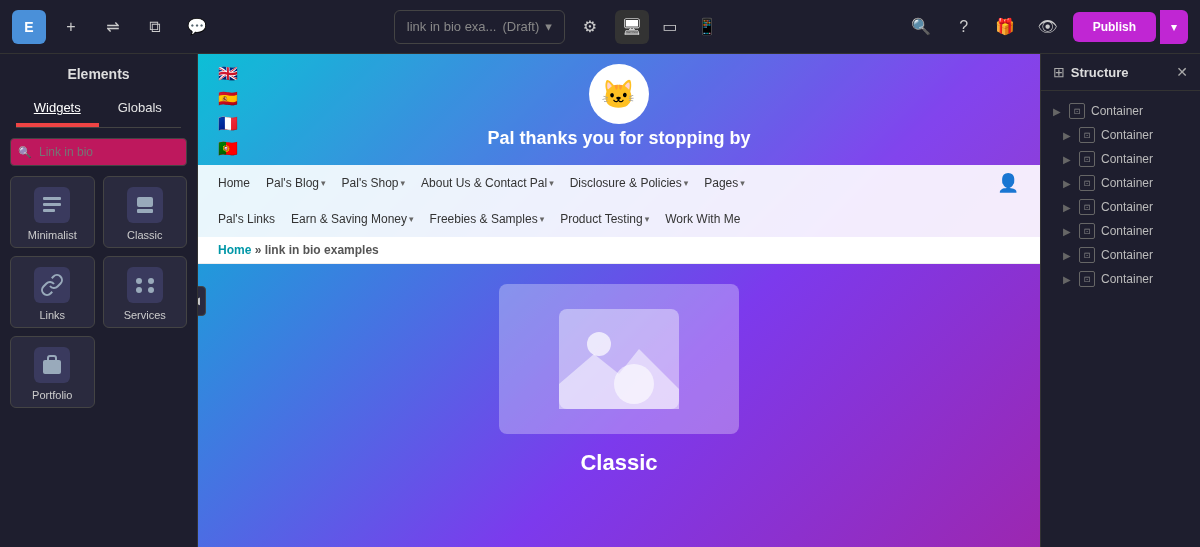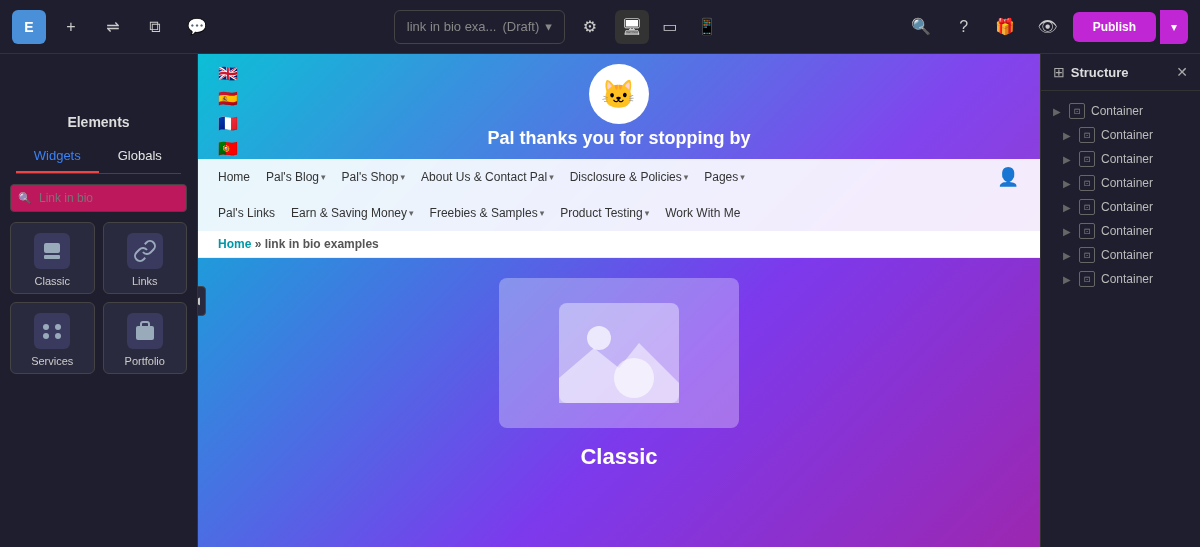--- a/index.html
+++ b/index.html
@@ -97,39 +97,39 @@
     }
     .sidebar-header {
       padding: 12px 16px 0;
       text-align: center;
     }
     .sidebar-title {
       color: #ddd;
       font-size: 14px;
       font-weight: 600;
       margin-bottom: 10px;
-      margin-top: 48px;
     }
     .sidebar-tabs {
       display: flex;
       border-bottom: 1px solid #444;
       margin-bottom: 10px;
     }
     .sidebar-tab {
       flex: 1;
       padding: 8px 0;
       text-align: center;
       color: #e5e5e5;
       font-size: 13px;
       cursor: pointer;
       border-bottom: 2px solid transparent;
     }
     .sidebar-tab.active {
-      color: #3b82f6;
-      border-bottom: 2px solid #ef4444;
+      color: #ffffff;
+      border-bottom: 4px solid #ef4444;
+      text-decoration: underline;
     }
     .search-box {
       margin: 0 10px 10px;
       position: relative;
     }
     .search-input {
       width: 100%;
       padding: 6px 10px 6px 28px;
       background: #be185d;
       border: 1px solid #444;
@@ -209,21 +209,21 @@
       border-radius: 50%;
       display: flex; align-items: center; justify-content: center;
       font-size: 28px;
       margin: 0 auto 4px;
     }
     .site-tagline {
       color: white;
       font-size: 18px;
       font-weight: 700;
       text-align: center;
-      margin-bottom: 6px;
+      margin-bottom: 12px;
     }
     .nav-flags {
       position: absolute;
       left: 20px;
       top: 10px;
       display: flex;
       flex-direction: column;
       gap: 6px;
     }
     .flag { font-size: 16px; }
@@ -428,20 +428,30 @@
       </div>
     </div>
     <div class="search-box">
       <span class="search-icon-inner">🔍</span>
       <input class="search-input" type="text" placeholder="Link in bio" style="">
     </div>
     <div class="widget-grid">
       <div class="widget-item">
         <div class="widget-icon">
           <svg width="24" height="24" viewBox="0 0 24 24" fill="none">
+              <rect x="3" y="4" width="18" height="3" rx="1" fill="#9ab"></rect>
+              <rect x="3" y="10" width="18" height="3" rx="1" fill="#9ab"></rect>
+              <rect x="3" y="16" width="12" height="3" rx="1" fill="#9ab"></rect>
+            </svg>
+        </div>
+        <span class="widget-label">Minimalist</span>
+      </div>
+      <div class="widget-item">
+        <div class="widget-icon">
+          <svg width="24" height="24" viewBox="0 0 24 24" fill="none">
               <rect x="4" y="4" width="16" height="10" rx="2" fill="#9ab"></rect>
               <rect x="4" y="16" width="16" height="4" rx="1" fill="#9ab"></rect>
             </svg>
         </div>
         <span class="widget-label">Classic</span>
       </div>
       <div class="widget-item">
         <div class="widget-icon">
           <svg width="24" height="24" viewBox="0 0 24 24" fill="none">
               <path d="M10 13a5 5 0 007.54.54l3-3a5 5 0 00-7.07-7.07l-1.72 1.71" stroke="#9ab" stroke-width="2" fill="none"></path>

